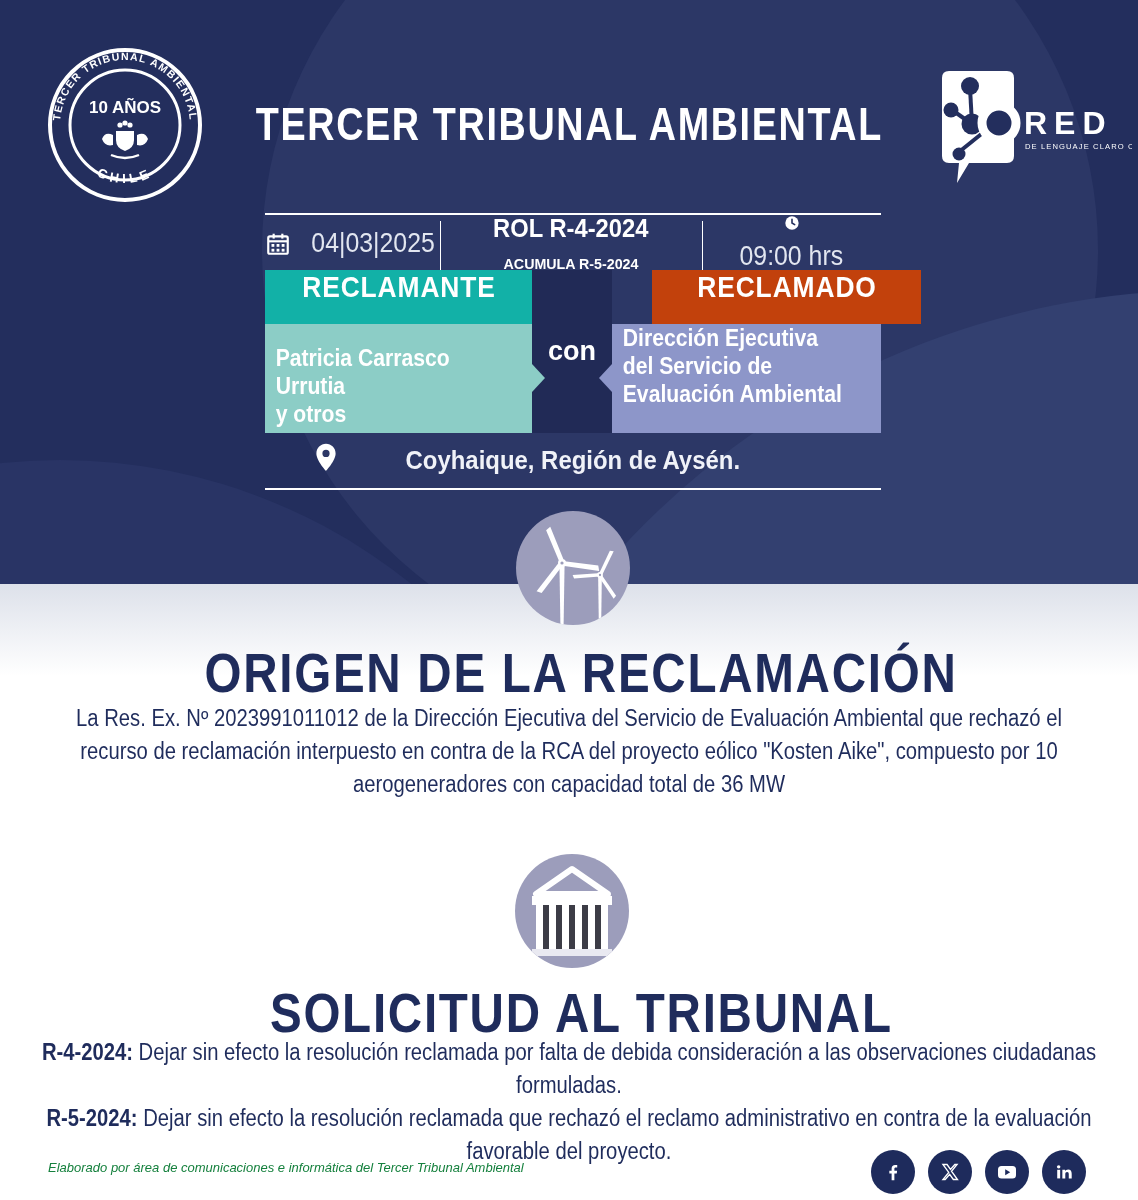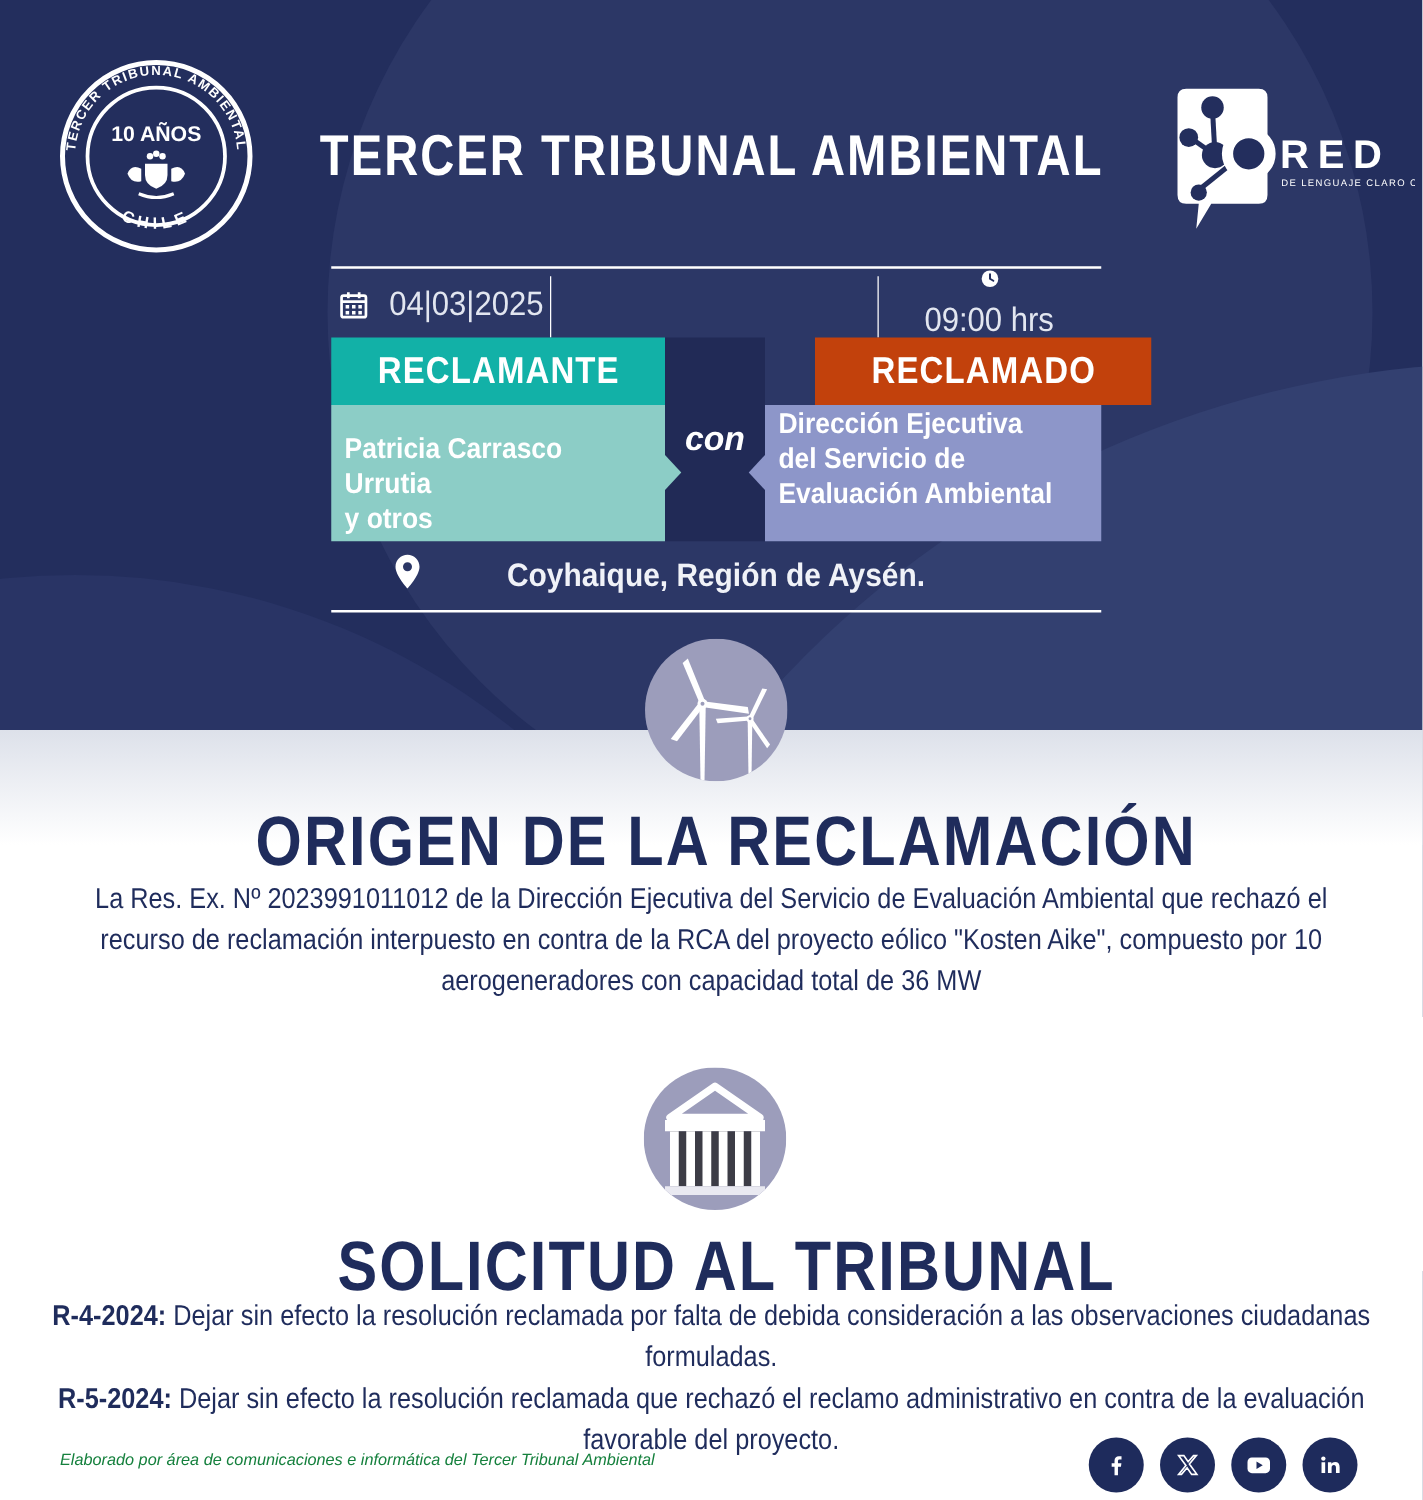--- a/index.html
+++ b/index.html
@@ -23,33 +23,33 @@
   .title span{display:inline-block;transform:scaleX(0.82);transform-origin:50% 50%;
               font-size:46px;font-weight:bold;letter-spacing:2px;white-space:nowrap;}
 
   
   .redlogo{position:absolute;left:932px;top:66px;width:200px;height:130px;}
 
   
   .infobar{position:absolute;left:265px;top:213px;width:616px;height:57px;
            border-top:2px solid #fff;color:#e2e6f0;}
   .infobar .vline{position:absolute;top:6px;bottom:2px;width:1px;background:#fff;}
-  .cell{position:absolute;top:0;height:57px;display:flex;align-items:center;justify-content:flex-end;gap:10px;}
+  .cell{position:absolute;top:0;height:57px;display:flex;align-items:center;justify-content:space-between;gap:10px;}
   .cell.c1{left:0;width:175px;}
   .cell.c2{left:175px;width:262px;flex-direction:column;gap:0;color:#fff;}
   .cell.c3{left:437px;width:179px;flex-direction:column;}
   .dt{font-size:27px;transform:scaleX(.92);display:inline-block;white-space:nowrap;}
   .rol-main{font-size:25px;font-weight:bold;line-height:26px;transform:scaleX(.95);}
   .rol-sub{font-size:15px;font-weight:bold;line-height:17px;transform:scaleX(.95);}
 
   
   .gapcol{position:absolute;left:532px;top:270px;width:80px;height:163px;background:#212a56;
           display:flex;align-items:center;justify-content:center;color:#fff;
-          font-size:27px;font-weight:bold;font-style:italic;}
-  .phead{position:absolute;top:270px;height:54px;display:flex;align-items:center;justify-content:center;
+          font-size:27px;font-weight:bold;}
+  .phead{position:absolute;top:270px;height:54px;display:flex;align-items:flex-start;justify-content:center;
          color:#fff;}
   .phead span{display:inline-block;transform:scaleX(.88);font-size:30px;font-weight:bold;letter-spacing:1px;white-space:nowrap;}
   .phead.teal{left:265px;width:267px;background:#12b1a7;}
   .phead.purp{left:612px;width:269px;background:#c2410c;margin-left:40px;}
   .phead::after{content:"";position:absolute;top:54px;left:50%;margin-left:-14px;
                 border-left:14px solid transparent;border-right:14px solid transparent;}
   .phead.teal::after{border-top:14px solid #12b1a7;}
   .phead.purp::after{border-top:14px solid #4b57a0;}
   .pbody{position:absolute;top:324px;height:109px;color:#fff;text-align:left;
          display:flex;flex-direction:column;justify-content:flex-start;}
@@ -160,20 +160,24 @@
             <rect x="6" y="12" width="2.6" height="2.6"></rect>
               <rect x="10.7" y="12" width="2.6" height="2.6"></rect>
               <rect x="15.4" y="12" width="2.6" height="2.6"></rect>
             <rect x="6" y="16.4" width="2.6" height="2.6"></rect>
               <rect x="10.7" y="16.4" width="2.6" height="2.6"></rect>
               <rect x="15.4" y="16.4" width="2.6" height="2.6"></rect>
           </g>
         </svg>
         <span class="dt">04|03|2025</span>
       </div>
+      <div class="cell c2">
+        <div class="rol-main">ROL R-4-2024</div>
+        <div class="rol-sub">ACUMULA R-5-2024</div>
+      </div>
       <div class="cell c3">
         <svg width="26" height="26" viewBox="0 0 24 24">
           <circle cx="12" cy="12" r="10" fill="#fff"></circle>
           <path d="M12 6.5 v5.5 l4 2.4" fill="none" stroke="#232e5d" stroke-width="2.4" stroke-linecap="round"></path>
         </svg>
         <span class="dt">09:00 hrs</span>
       </div>
     </div>
 
     <div class="gapcol">

